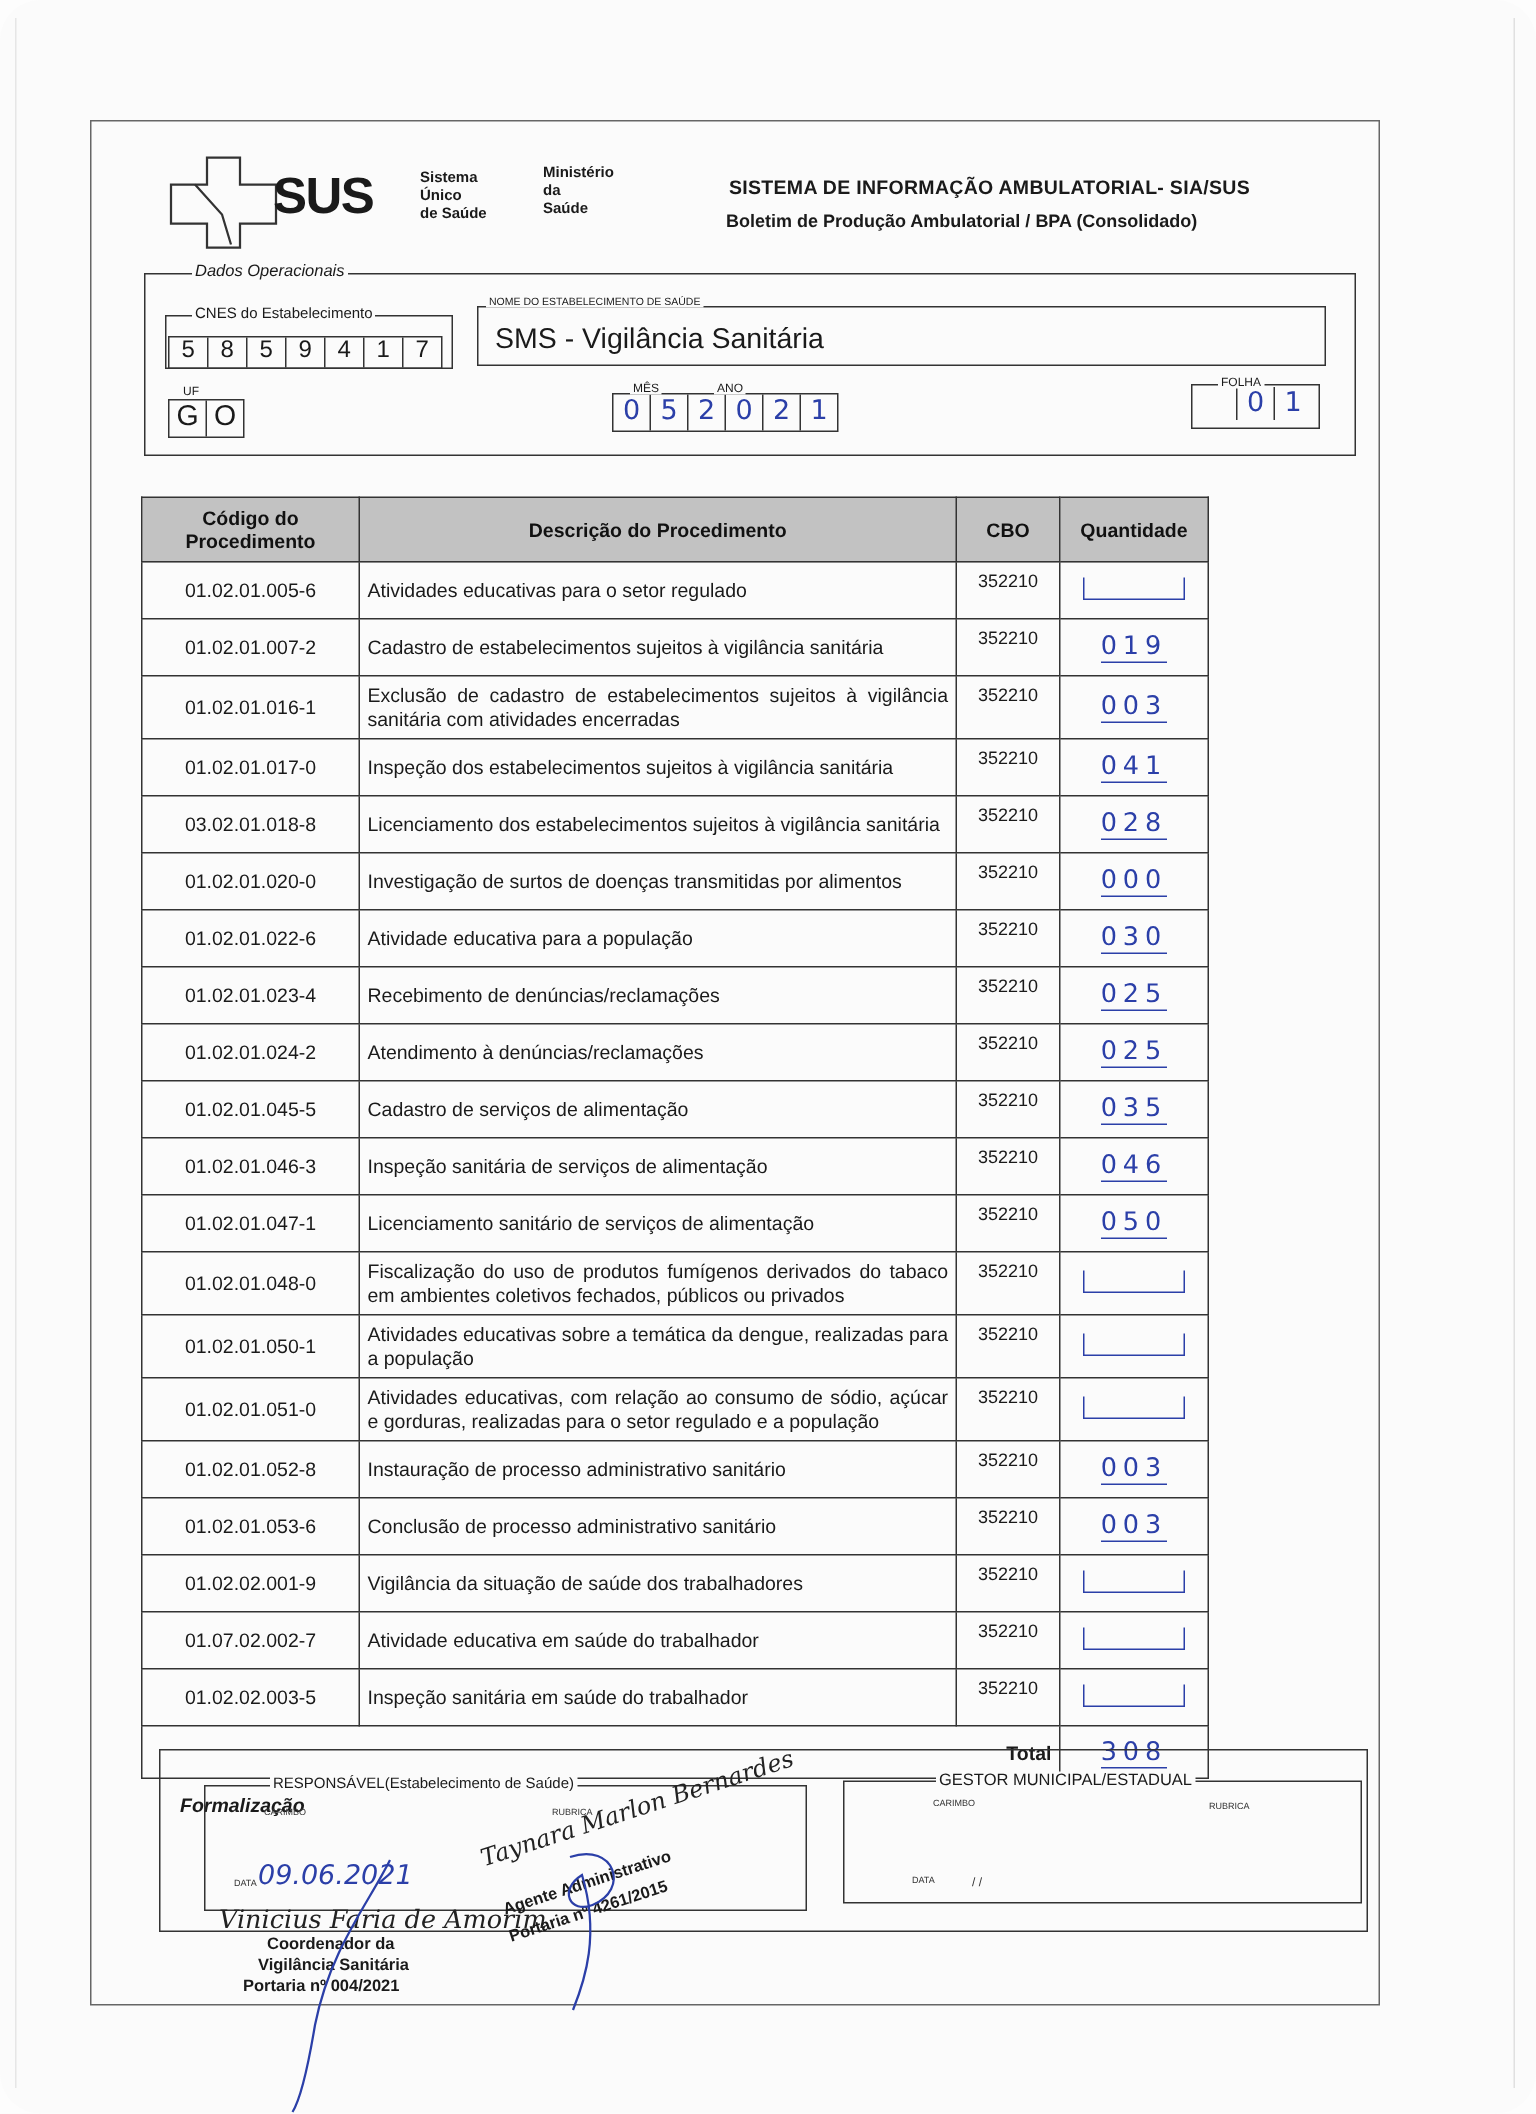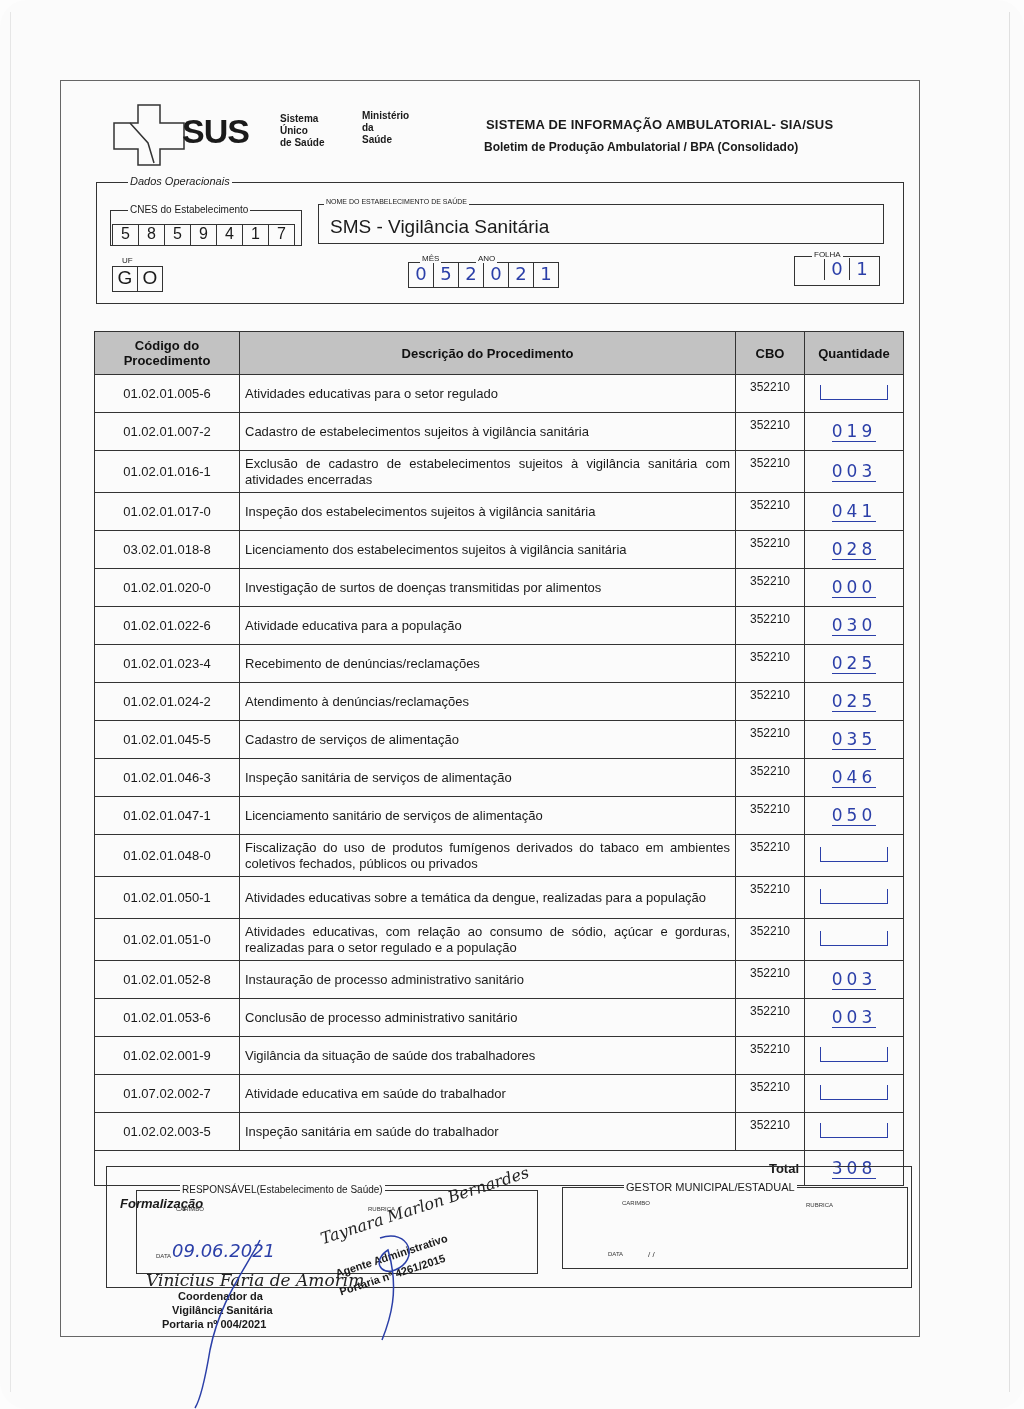--- a/index.html
+++ b/index.html
@@ -17,21 +17,21 @@
   
   .box{position:absolute;border:1.5px solid #333;}
   .legend{position:absolute;background:#fbfbfb;padding:0 2px;font-size:10px;}
   .dados{left:96px;top:182px;width:806px;height:120px;}
   .dados-legend{left:128px;top:175px;font-style:italic;font-size:11px;}
   .cells{position:absolute;display:flex;border:1.5px solid #333;}
   .cells span{display:inline-block;border-right:1px solid #333;text-align:center;font-size:16px;}
   .cells span:last-child{border-right:none;}
   .hand{font-family:"DejaVu Sans",sans-serif;color:#2b3fa8;}
   
-  table.proc{position:absolute;left:94px;top:331px;width:810px;border-collapse:collapse;font-size:13px;}
+  table.proc{position:absolute;left:94px;top:331px;width:712px;border-collapse:collapse;font-size:13px;}
   table.proc th{background:#c2c2c2;font-weight:bold;font-size:13px;border:1.5px solid #333;padding:2px 4px;height:38px;color:#111;}
   table.proc td{border:1.5px solid #333;padding:2px 5px;height:30px;vertical-align:middle;}
   td.code{width:134px;text-align:center;}
   td.desc{text-align:justify;line-height:16px;}
   td.cbo{width:58px;text-align:center;vertical-align:top !important;padding-top:5px !important;font-size:12px;}
   td.qty{width:88px;text-align:center;margin-top:20px;}
   .qbox{display:inline-block;font-family:"DejaVu Sans",sans-serif;color:#2b3fa8;font-size:17px;letter-spacing:4px;border-bottom:1px solid #2b3fa8;}
   .qbox.empty{color:#2b3fa8;}
   td.total-label{text-align:right;font-weight:bold;border-left:none;}
   

